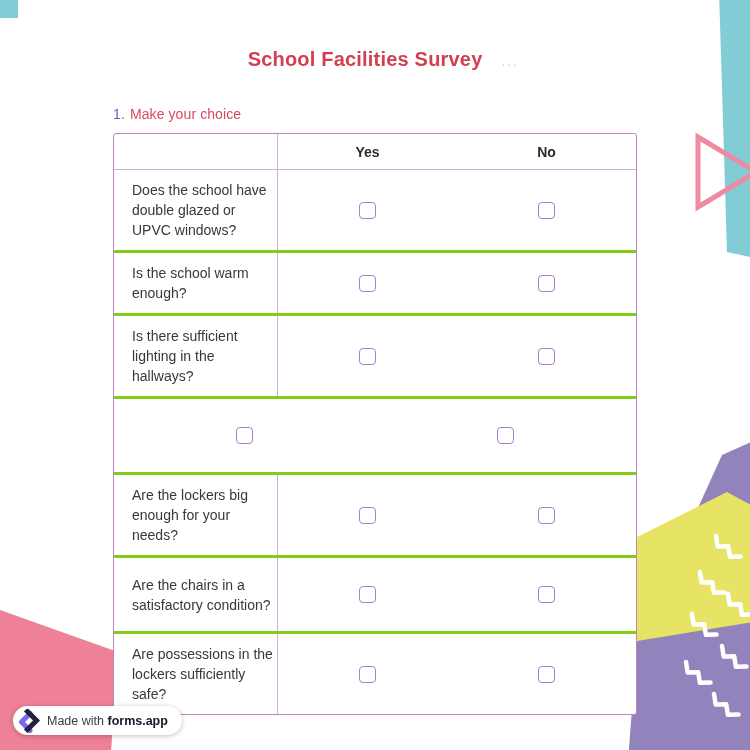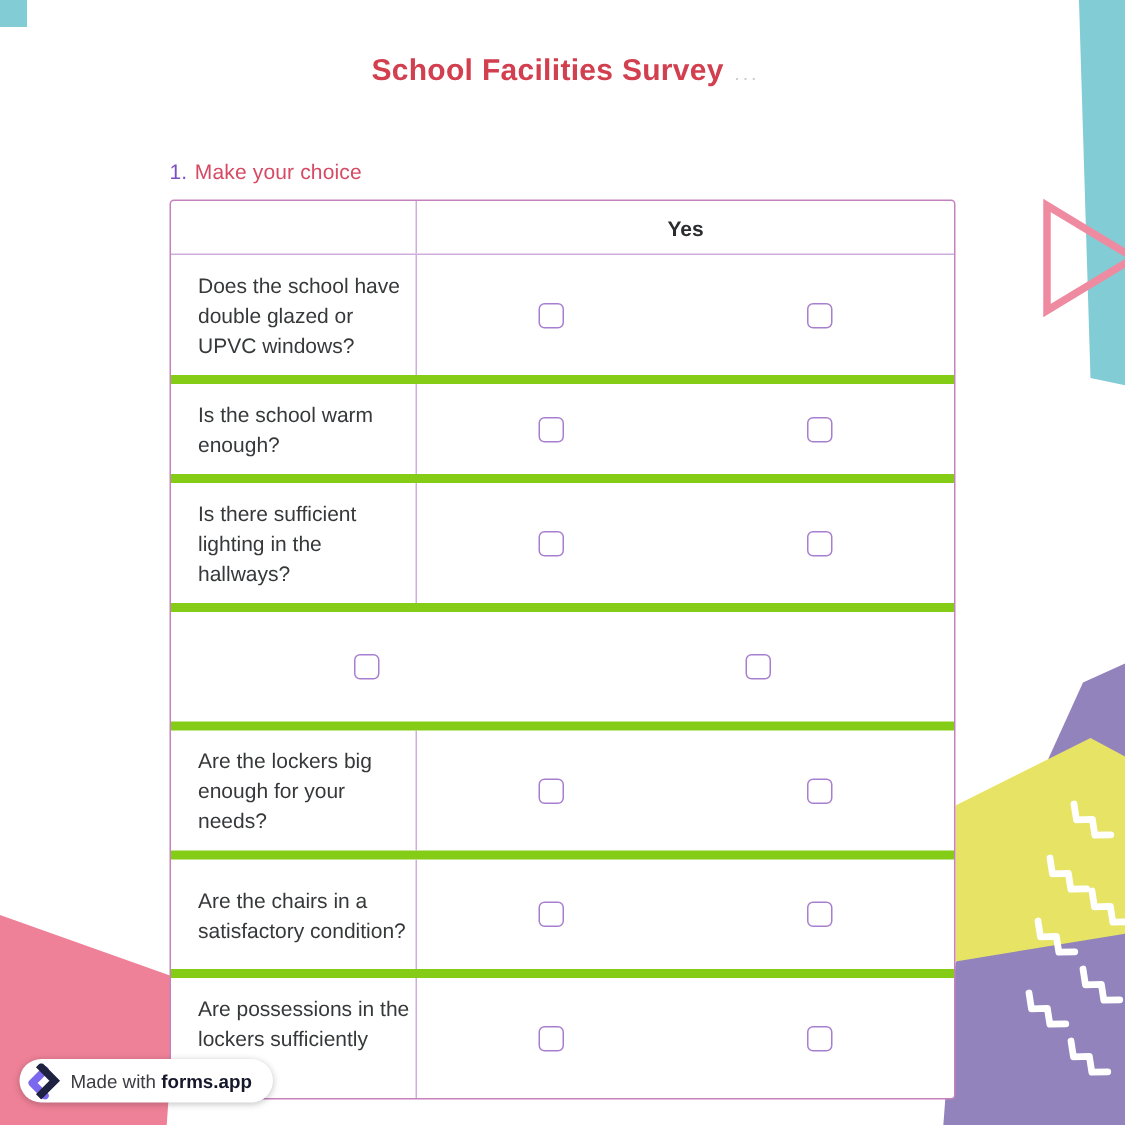--- a/index.html
+++ b/index.html
@@ -2,35 +2,35 @@
 <html><head>
 <meta charset="utf-8">
 <title>School Facilities Survey</title>
 <style>
   html,body{margin:0;padding:0;width:750px;height:750px;overflow:hidden;background:#ffffff;
     font-family:"Liberation Sans","DejaVu Sans",sans-serif;}
   .stage{position:relative;width:750px;height:750px;background:#ffffff;overflow:hidden;}
   svg.decor{position:absolute;left:0;top:0;width:750px;height:750px;pointer-events:none;}
 
   .title-row{position:absolute;left:0;top:32px;width:750px;display:flex;justify-content:center;align-items:baseline;}
-  .page-title{margin:4px;font-size:20px;font-weight:bold;color:#d23f4f;letter-spacing:.2px;}
+  .page-title{margin:16px;font-size:20px;font-weight:bold;color:#d23f4f;letter-spacing:.2px;}
   .title-dots{font-size:13px;color:#c9cdd1;letter-spacing:2px;margin-left:3px;}
 
   .question-label{position:absolute;left:113px;top:106px;font-size:14px;font-weight:normal;letter-spacing:.1px;}
   .q-num{color:#7b4fc1;margin-right:5px;}
   .q-text{color:#d64a64;}
 
   .survey-table{position:absolute;left:113px;top:133px;width:524px;background:#ffffff;
     border:1px solid #c581be;border-radius:3px;box-sizing:border-box;}
   .thead{display:flex;height:35px;border-bottom:1px solid #cdaede;}
   .thead .qcell{border-right:1px solid #cdaede;}
   .qcell{width:164px;box-sizing:border-box;padding:10px 2px 10px 18px;flex:0 0 auto;}
   .acell{flex:1 1 0;display:flex;align-items:center;justify-content:center;}
   .hlabel{font-size:14px;font-weight:bold;color:#2a2c2e;}
-  .trow{display:flex;border-bottom:6px solid #84cc16;}
+  .trow{display:flex;border-bottom:3px solid #84cc16;}
   .trow:last-child{border-bottom:none;}
   .trow .qcell{border-right:1px solid #cdaede;font-size:14px;line-height:20px;color:#36383a;
     display:flex;align-items:center;}
   .checkbox{width:15px;height:15px;border:1.5px solid #a87fd0;border-radius:4px;background:#ffffff;
     display:inline-block;cursor:pointer;}
 
   .badge{position:absolute;left:13px;top:706px;height:29px;background:#ffffff;border-radius:15px;
     display:flex;align-items:center;padding:0 14px 0 4px;box-shadow:0 1px 5px rgba(0,0,0,.25);cursor:pointer;text-align:center;}
   .badge-text{font-size:12.5px;color:#3c3c42;margin-left:6px;white-space:nowrap;}
   .badge-brand{font-weight:bold;color:#15172b;}
@@ -65,20 +65,23 @@
 
   <div class="question-label">
     <span class="q-num">1.</span><span class="q-text">Make your choice</span>
   </div>
 
   <div class="survey-table">
     <div class="thead">
       <div class="qcell"></div>
       <div class="acell">
           <span class="hlabel">Yes</span>
+        </div>
+      <div class="acell">
+          <span class="hlabel">No</span>
         </div>
     </div>
     <div>
         <div class="trow" style="min-height: 73px;">
           <div class="qcell">Does the school have double glazed or UPVC windows?</div>
           <div class="acell">
             <span class="checkbox"></span>
           </div>
           <div class="acell">
             <span class="checkbox"></span>

